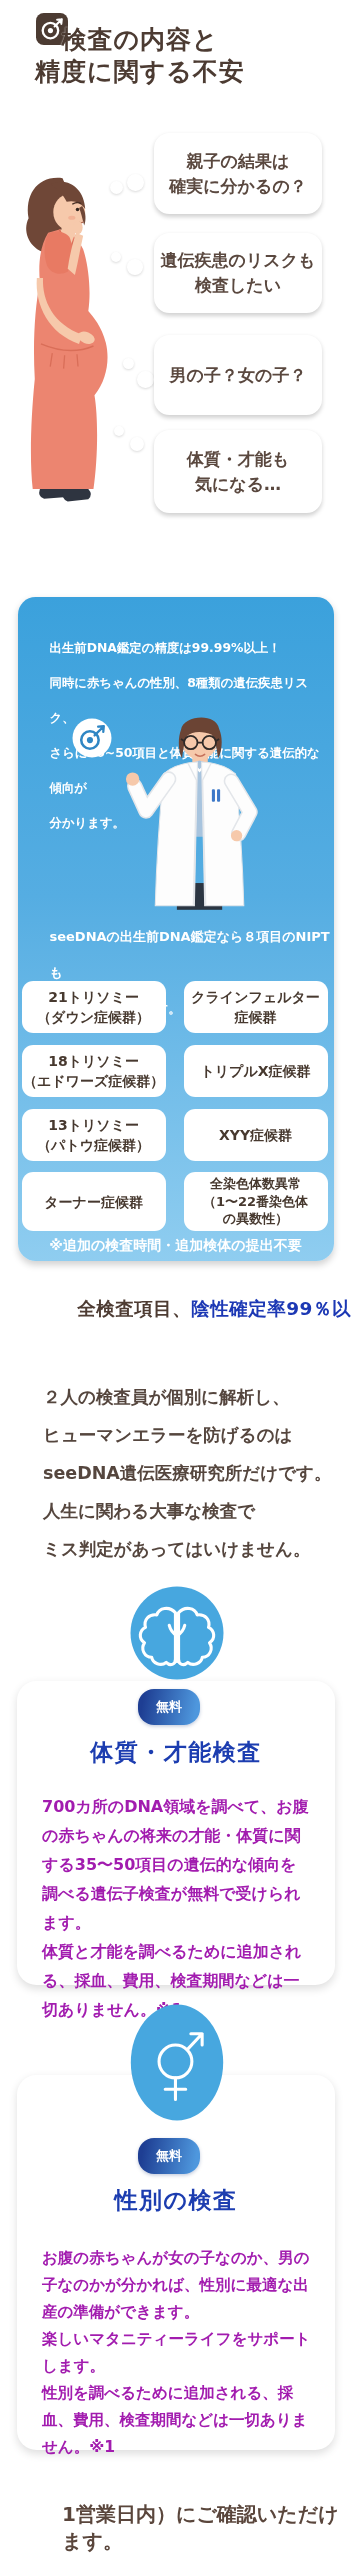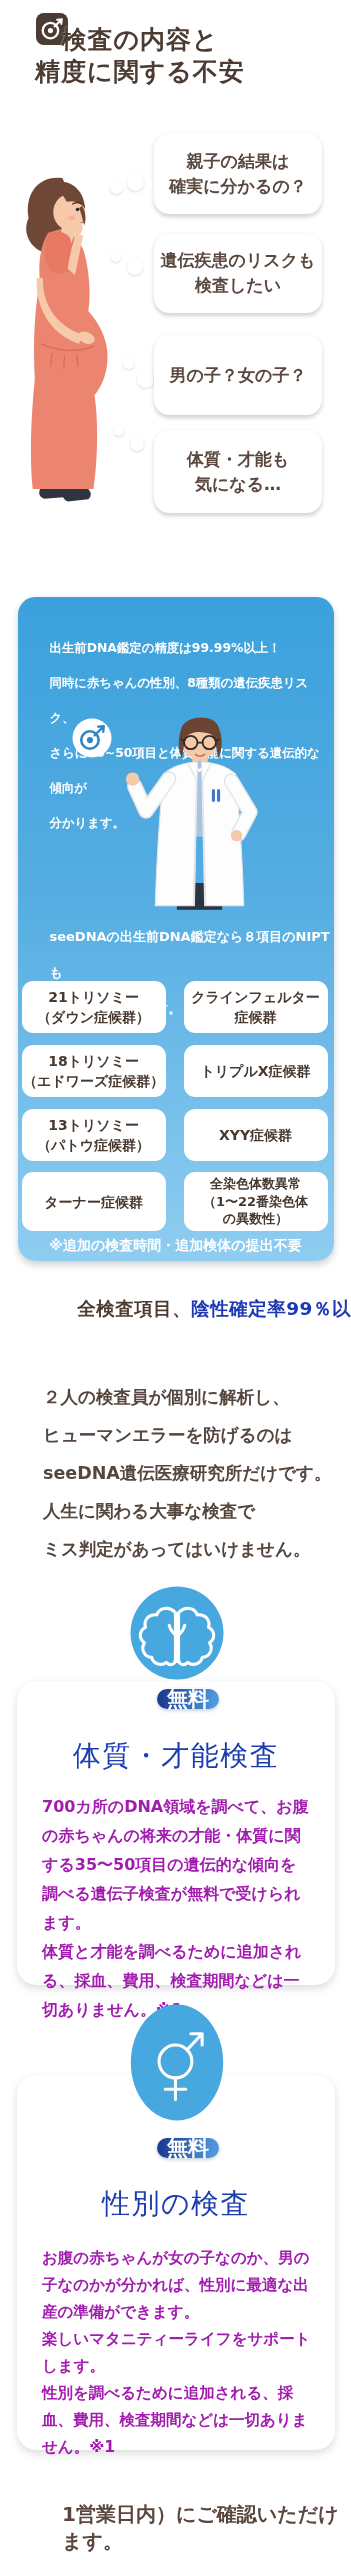--- a/index.html
+++ b/index.html
@@ -47,26 +47,26 @@
     font-size:18.5px;font-weight:800;color:#4e3c33;letter-spacing:0.5px;padding-left:46px;}
   .acc-body{position:absolute;left:43px;top:1360px;width:291px;
     color:#55463e;font-weight:800;font-size:17.5px;line-height:38px;}
 
   
   .feature-card{position:absolute;left:16.5px;width:318px;background:#ffffff;border-radius:19.6px;
     box-shadow:0 3.1px 8.2px rgba(0,0,0,.13);}
   .fc1{top:1681px;height:304px;}
   .fc2{top:2075px;height:375px;}
   .fc-circle{position:absolute;left:130px;width:94px;}
-  .badge{position:absolute;left:157px;width:62px;height:20px;border-radius:16px;
+  .badge{position:absolute;left:138px;width:62px;height:36px;border-radius:16px;
     background:linear-gradient(100deg,#1E3E93 10%,#4E97DD 90%);
     display:flex;align-items:center;justify-content:center;
-    color:#ffffff;font-weight:800;font-size:21px;box-shadow:0 1.5px 3.6px rgba(20,50,120,.25);}
+    color:#ffffff;font-weight:800;font-size:13px;box-shadow:0 1.5px 3.6px rgba(20,50,120,.25);}
   .fc-title{position:absolute;left:0;width:352px;text-align:center;
-    color:#1C3DB0;font-weight:400;font-size:28px;letter-spacing:1.5px;}
+    color:#1C3DB0;font-weight:700;font-size:23px;letter-spacing:1.5px;}
   .fc-body{position:absolute;left:42px;width:270px;color:#a21caf;font-weight:700;}
   .fcb1{top:1776px;font-size:16px;line-height:29px;}
   .fcb2{top:2229px;font-size:15.5px;line-height:27px;}
 
   
   .footnote-1{position:absolute;left:30px;top:2473px;color:#5a463c;font-weight:800;font-size:16px;}
   .footnote-2{position:absolute;left:62px;top:2501px;color:#5a463c;font-weight:800;font-size:20px;}
 </style>
 </head>
 <body>

